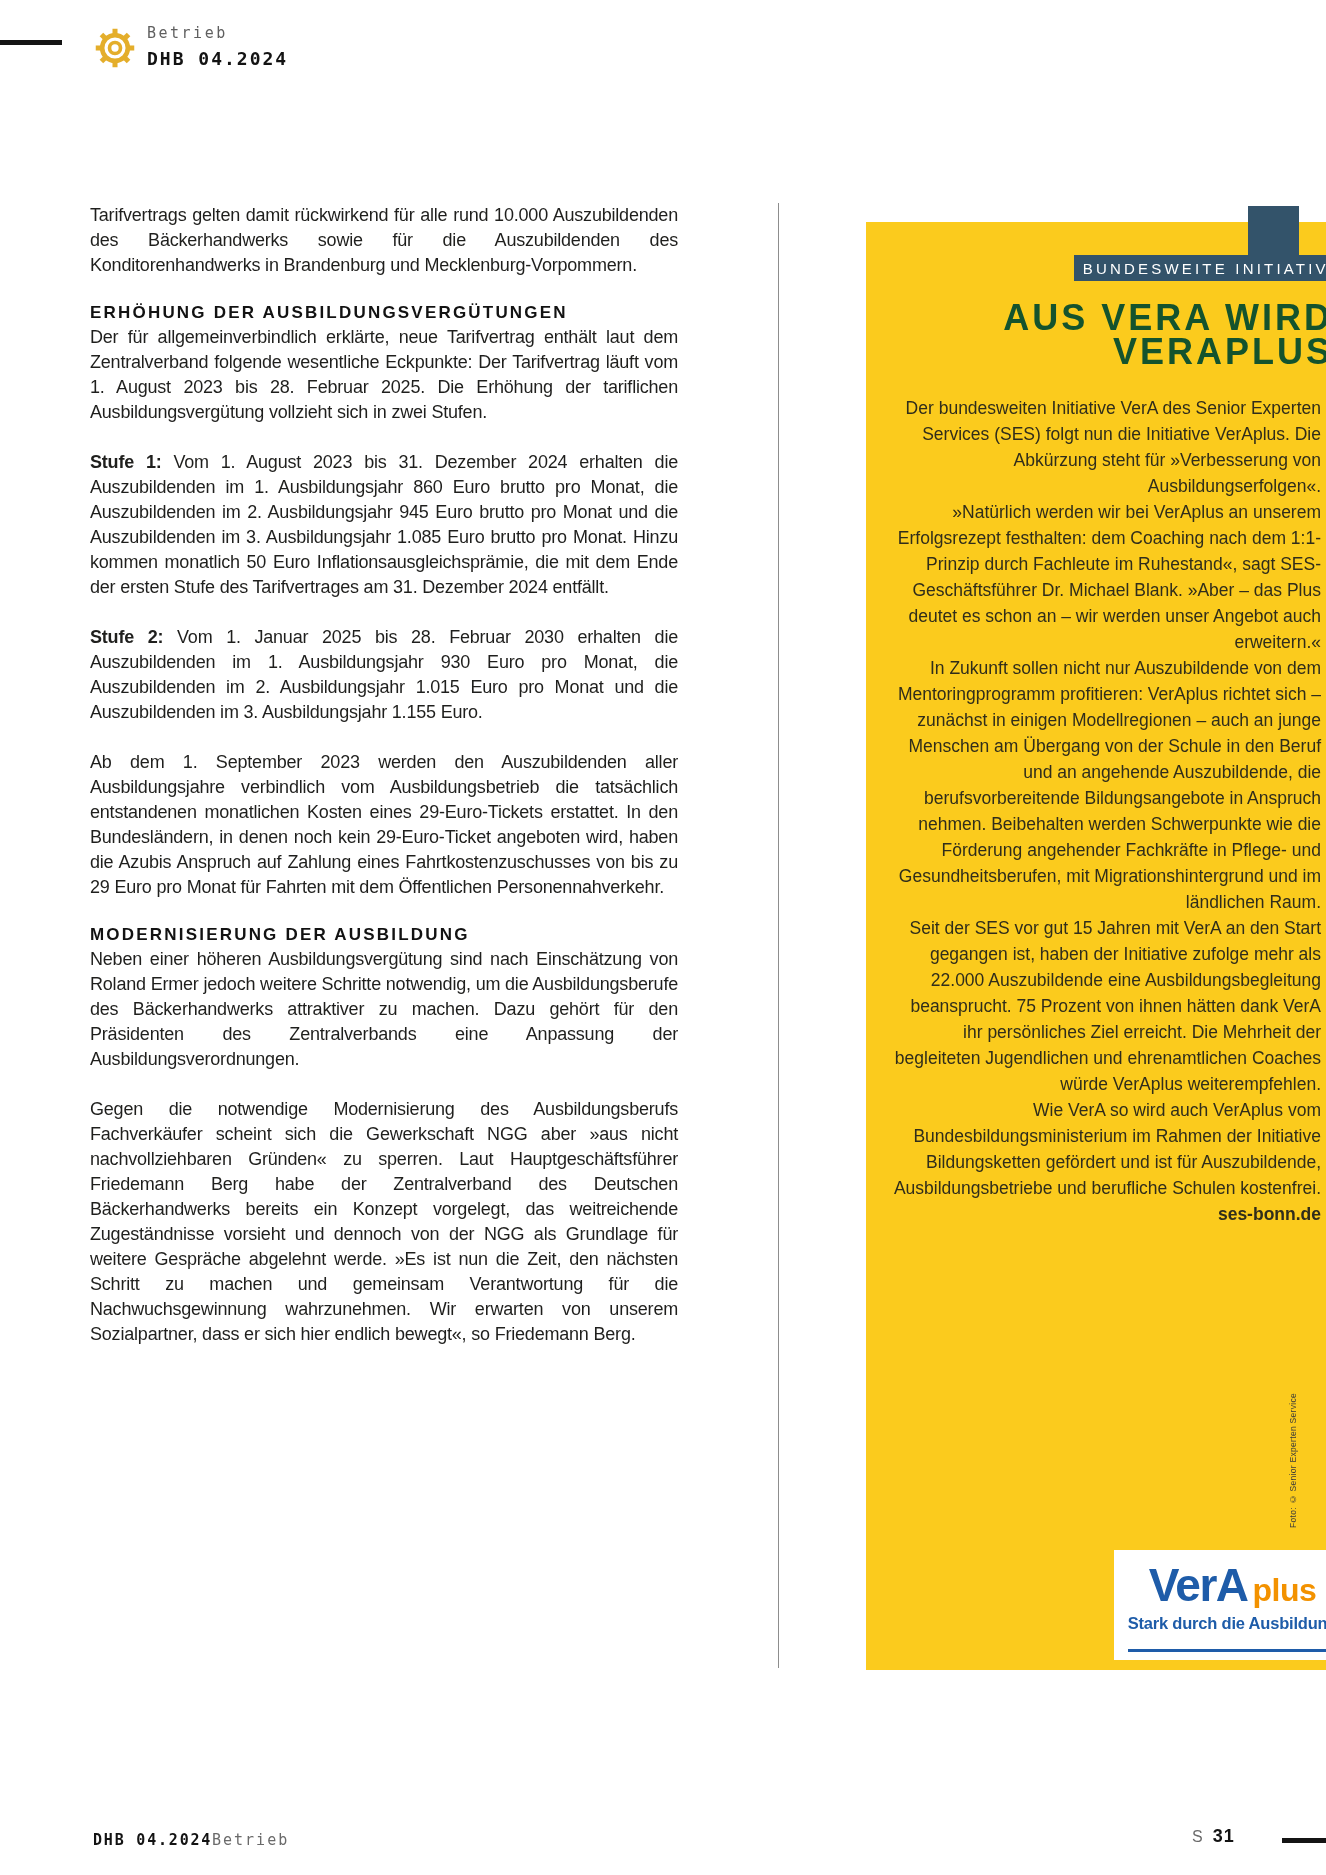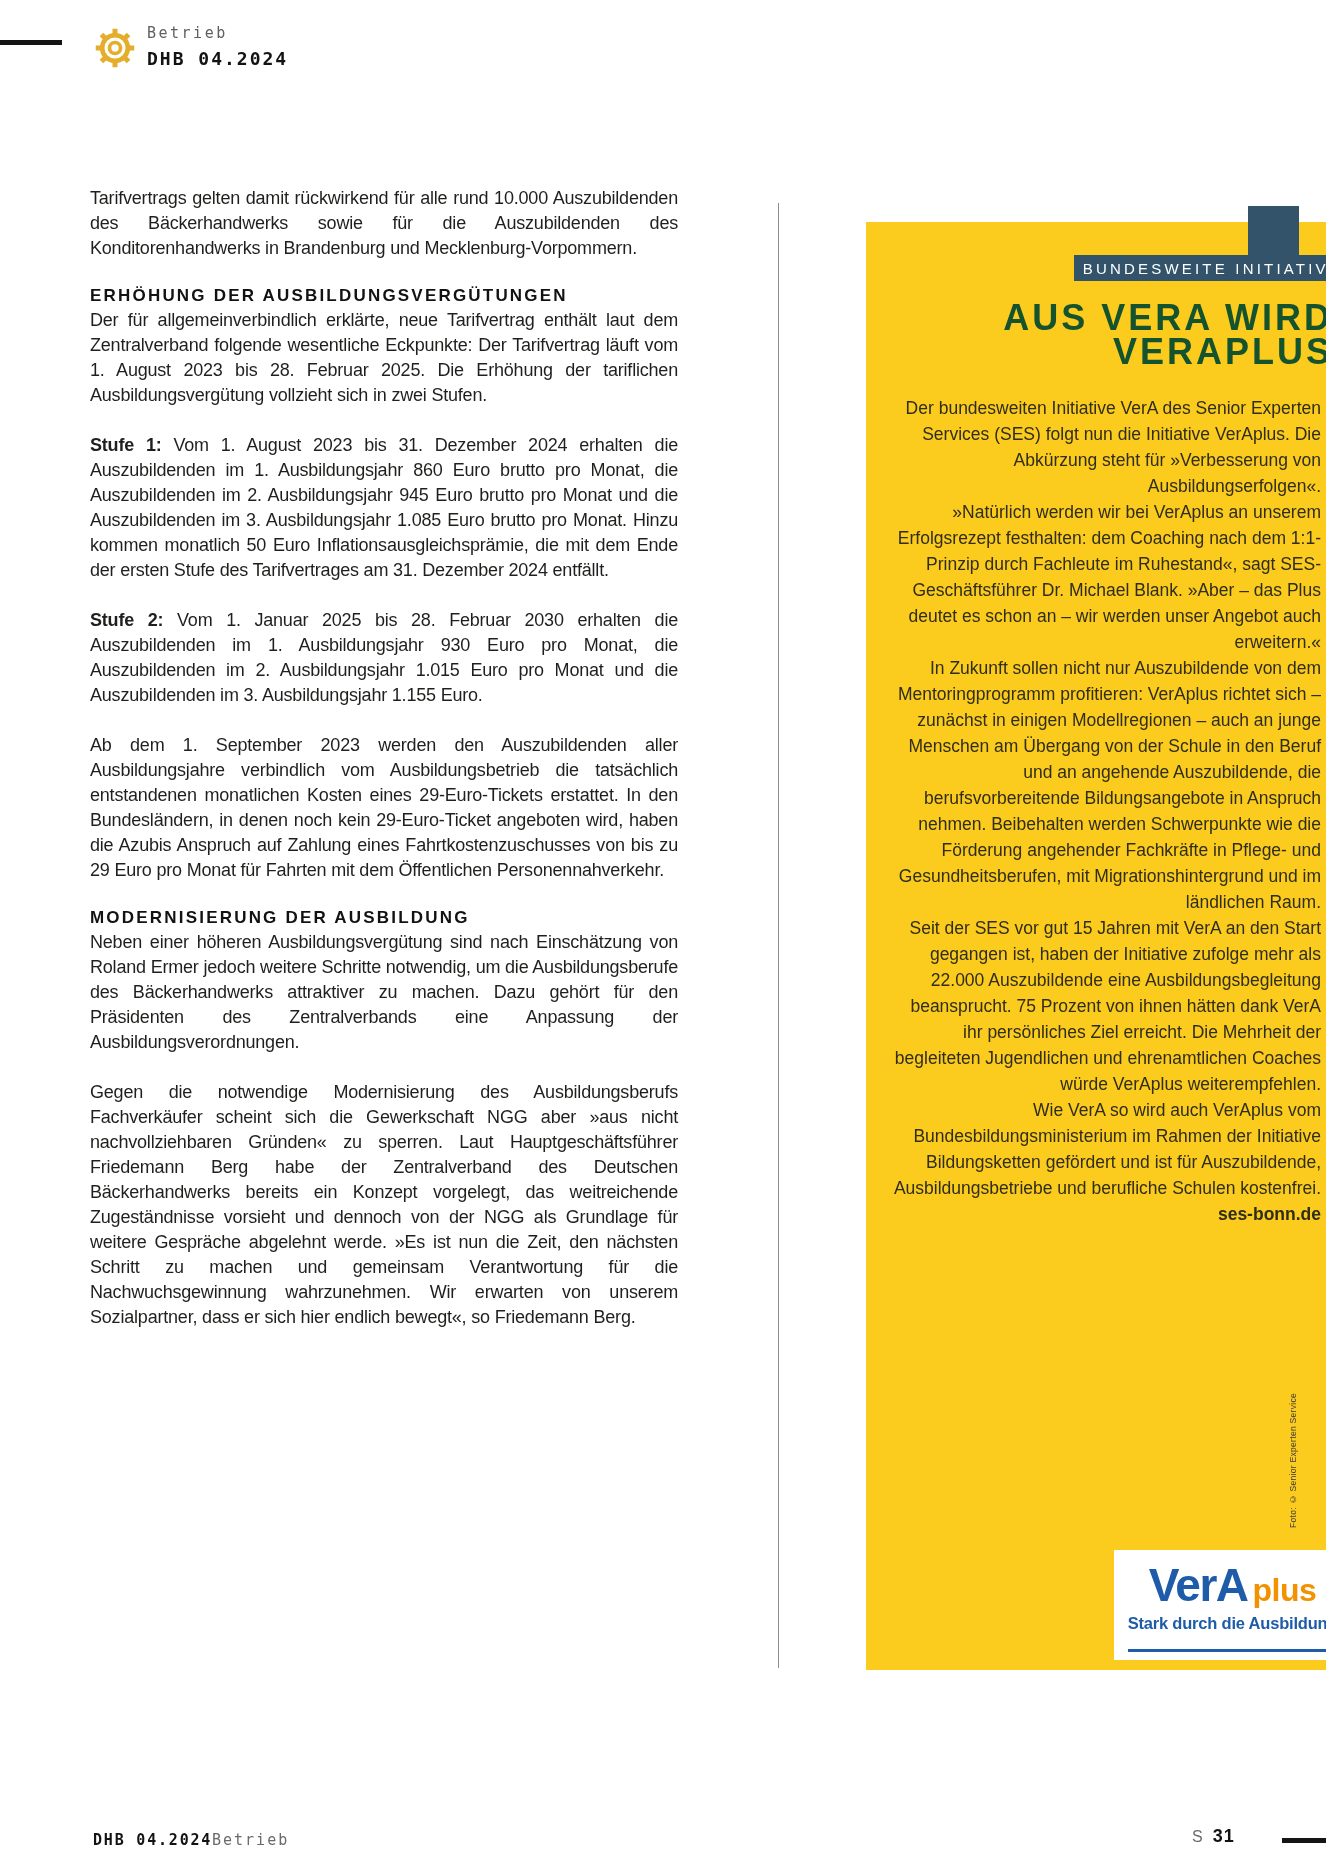--- a/index.html
+++ b/index.html
@@ -15,21 +15,21 @@
     position:absolute; left:147px; top:24px;
     font-family:"DejaVu Sans Mono", monospace;
     font-size:15px; letter-spacing:2.5px; color:#5f5f5f;
   }
   .hdr-issue {
     position:absolute; left:147px; top:48px;
     font-family:"DejaVu Sans Mono", monospace;
     font-size:18px; font-weight:bold; letter-spacing:2px; color:#131313;
   }
   
-  .leftcol { position:absolute; left:90px; top:186px; width:588px; }
+  .leftcol { position:absolute; left:90px; top:203px; width:588px; }
   .leftcol p.body {
     margin:0 0 25px 0; font-size:18px; line-height:25px;
     text-align:justify; color:#1f1f1d; letter-spacing:-0.2px;
   }
   .leftcol p.body.last { margin-bottom:0; }
   .leftcol h3 {
     margin:0 0 2px 0; font-size:17px; font-weight:bold;
     letter-spacing:2.2px; color:#121212;
   }
   

